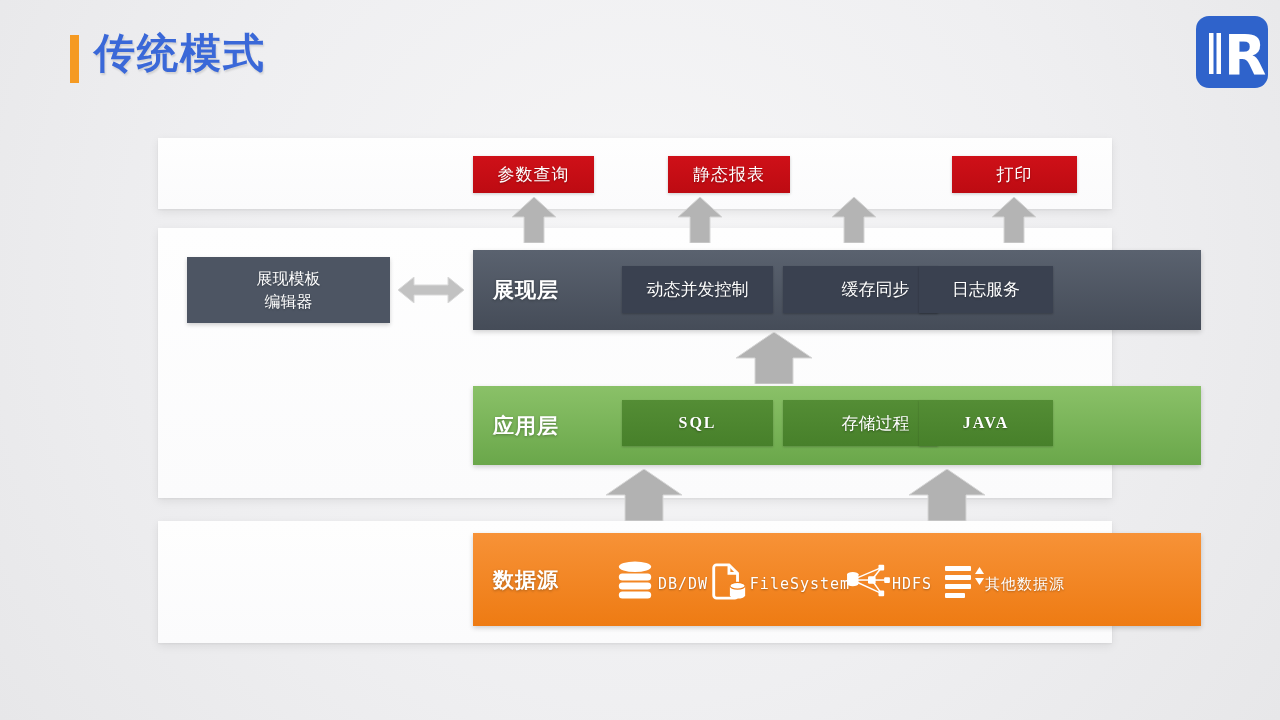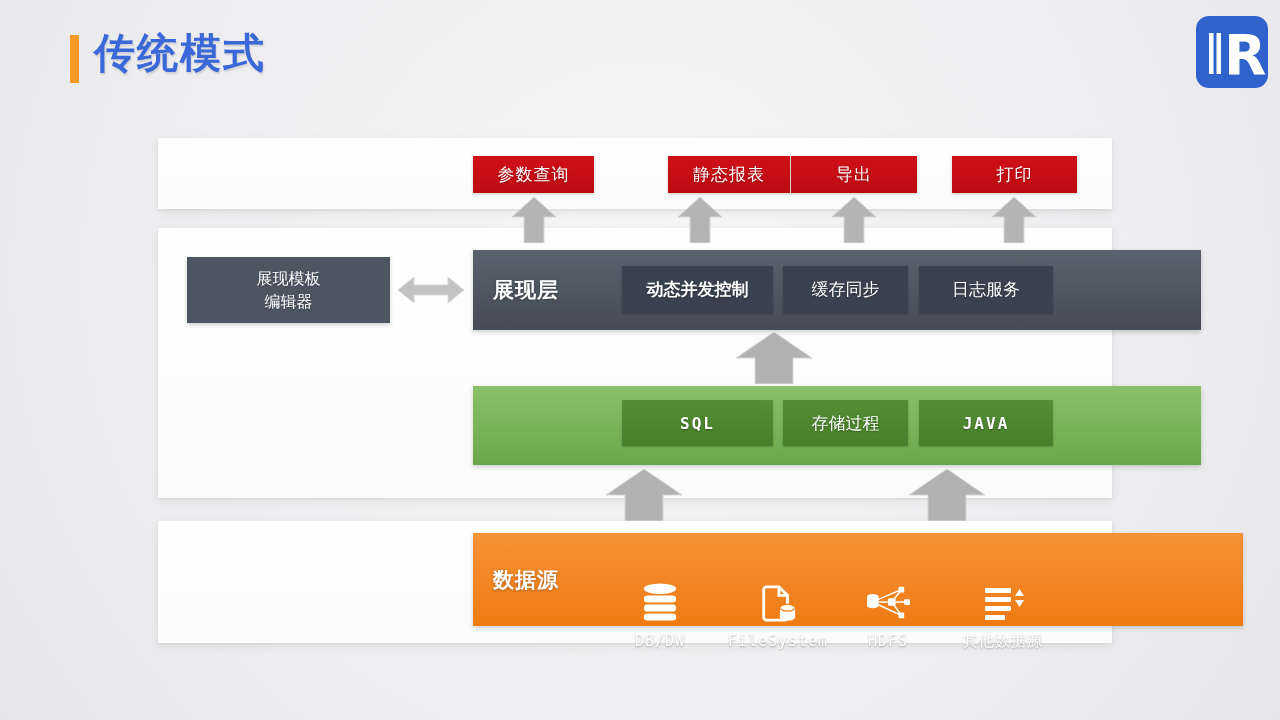--- a/index.html
+++ b/index.html
@@ -72,40 +72,39 @@
     box-shadow:0 2px 5px rgba(0,0,0,0.18);
   }
   .layer-label{
     position:absolute;left:20px;top:0;height:100%;
     display:flex;align-items:center;
     color:#fff;font-size:21px;font-weight:bold;letter-spacing:1px;
     text-shadow:0 1px 3px rgba(0,0,0,0.3);
   }
   .layer-presentation{top:250px;height:80px;background:linear-gradient(180deg,#5a626f 0%,#454c58 100%);}
   .layer-application{top:386px;height:79px;background:linear-gradient(180deg,#8ac168 0%,#6aa74a 100%);}
-  .layer-datasource{top:533px;height:93px;background:linear-gradient(180deg,#f79237 0%,#ee7b13 100%);padding-left:42px;}
+  .layer-datasource{top:533px;height:93px;background:linear-gradient(180deg,#f79237 0%,#ee7b13 100%);}
 
   .sub-box{
     position:absolute;color:#fff;font-size:17px;
     display:flex;align-items:center;justify-content:center;
     text-shadow:0 1px 2px rgba(0,0,0,0.35);
   }
   .layer-presentation .sub-box{top:16px;height:47px;background:#3a4150;box-shadow:0 1px 2px rgba(0,0,0,0.25);}
-  .layer-application  .sub-box{top:14px;height:46px;background:linear-gradient(180deg,#548d35 0%,#47802a 100%);box-shadow:0 1px 2px rgba(0,0,0,0.2);}
-  .pos-a{left:149px;width:151px;font-weight:bold;}
-  .pos-b{left:310px;width:125px;}
+  .layer-application  .sub-box{top:14px;height:46px;background:linear-gradient(180deg,#548d35 0%,#47802a 100%);box-shadow:0 1px 2px rgba(0,0,0,0.2);font-family:Liberation Serif, serif;}
+  .pos-a{left:149px;width:151px;}
+  .pos-b{left:310px;width:125px;padding-left:30px;}
   .pos-c{left:446px;width:134px;}
   .mono-label{font-family:"DejaVu Sans Mono","Liberation Mono",monospace;font-weight:bold;letter-spacing:2px;font-size:16px;}
 
   
   .ds-group{
     position:absolute;top:0;height:100%;width:130px;
-    display:flex;flex-direction:column;align-items:center;justify-content:center;
+    display:flex;flex-direction:row;align-items:center;justify-content:center;
     color:#fff;
-    margin-top:36px;
   }
   .ds-a{left:122px;} .ds-b{left:240px;} .ds-c{left:350px;} .ds-d{left:465px;}
   .ds-icon{height:42px;display:flex;align-items:flex-end;}
   .ds-label{
     margin-top:9px;font-size:15px;letter-spacing:1px;
     font-family:"DejaVu Sans Mono","Liberation Mono",monospace;
     text-shadow:0 1px 2px rgba(0,0,0,0.3);
   }
 </style>
 </head>
@@ -124,21 +123,20 @@
       <text x="28" y="58" font-family="DejaVu Sans, Liberation Sans, sans-serif" font-weight="bold" font-size="55" fill="#fff">R</text>
     </svg>
   </div>
 
   <div class="card card-top"></div>
   <div class="card card-mid"></div>
   <div class="card card-bottom"></div>
 
   <div class="red-box red-1">参数查询</div>
   <div class="red-box red-2">静态报表</div>
-  <div class="red-box red-3">导出</div>
   <div class="red-box red-4">打印</div>
 
   <svg class="arrow sm-up sm-1" viewBox="0 0 44 46">
       <polygon points="22,0 44,20 32,20 32,46 12,46 12,20 0,20" fill="#b4b4b4" stroke="#d6d6d6" stroke-width="1"></polygon>
     </svg>
   <svg class="arrow sm-up sm-2" viewBox="0 0 44 46">
       <polygon points="22,0 44,20 32,20 32,46 12,46 12,20 0,20" fill="#b4b4b4" stroke="#d6d6d6" stroke-width="1"></polygon>
     </svg>
   <svg class="arrow sm-up sm-3" viewBox="0 0 44 46">
       <polygon points="22,0 44,20 32,20 32,46 12,46 12,20 0,20" fill="#b4b4b4" stroke="#d6d6d6" stroke-width="1"></polygon>
@@ -160,20 +158,21 @@
     <div class="sub-box pos-a">动态并发控制</div>
     <div class="sub-box pos-b">缓存同步</div>
     <div class="sub-box pos-c">日志服务</div>
   </div>
 
   <svg class="arrow big-up big-mid" viewBox="0 0 76 52">
       <polygon points="38,0 76,26 57,26 57,52 19,52 19,26 0,26" fill="#b2b2b2" stroke="#d6d6d6" stroke-width="1"></polygon>
     </svg>
 
   <div class="layer layer-application">
+    <div class="layer-label">应用层</div>
     <div class="sub-box pos-a mono-label">SQL</div>
     <div class="sub-box pos-b">存储过程</div>
     <div class="sub-box pos-c mono-label">JAVA</div>
   </div>
 
   <svg class="arrow big-up big-ds1" viewBox="0 0 76 52">
       <polygon points="38,0 76,26 57,26 57,52 19,52 19,26 0,26" fill="#b2b2b2" stroke="#d6d6d6" stroke-width="1"></polygon>
     </svg>
   <svg class="arrow big-up big-ds2" viewBox="0 0 76 52">
       <polygon points="38,0 76,26 57,26 57,52 19,52 19,26 0,26" fill="#b2b2b2" stroke="#d6d6d6" stroke-width="1"></polygon>

